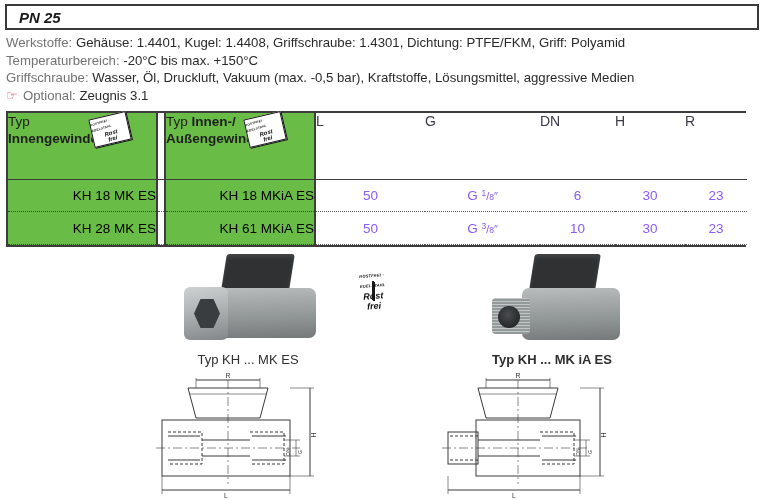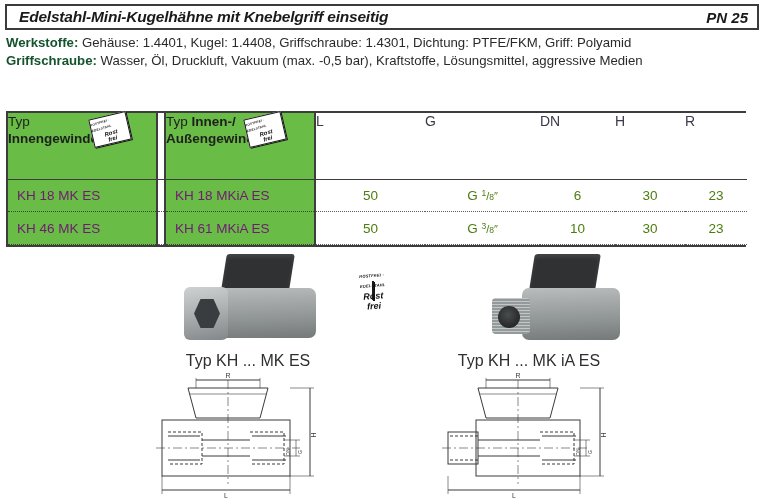--- a/index.html
+++ b/index.html
@@ -29,21 +29,21 @@
     font-size:15px;font-weight:bold;font-style:italic;color:#1a1a1a;
   }
 
   
   .specs{
     position:absolute;left:6px;top:34px;width:756px;
   }
   .spec-line{
     font-size:13.2px;line-height:17.5px;white-space:nowrap;color:#2a2a2a;
   }
-  .spec-key{font-weight:bold;color:#14532d;}
+  .spec-key{font-weight:normal;color:#737373;}
   .hand-icon{
     display:inline-block;color:#d9536f;font-size:13px;width:17px;
     vertical-align:baseline;
   }
 
   
   .table-wrap{
     position:absolute;left:6px;top:111px;width:740px;height:136px;
     border-top:2px solid #3d3d3d;
     border-bottom:2px solid #3d3d3d;
@@ -74,24 +74,24 @@
   }
   .hdr-green .l1{font-weight:normal;}
   .hdr-green .l2{font-weight:bold;display:block;}
   .hdr-green .l1b{font-weight:bold;}
   .hdr-plain{
     text-align:center;vertical-align:bottom;
     font-size:14px;color:#3a3a4a;padding-bottom:3px;
   }
 
   .data-row td{
-    height:22px;font-size:13.5px;color:#4d7c0f;
+    height:22px;font-size:13.5px;color:#8b5cf6;
   }
   .data-row td.green-cell{
-    padding-left:9px;text-align:left;color:#701a75;
+    padding-left:9px;text-align:right;color:#000000;
   }
   .data-row td.num{text-align:center;}
   .data-row.sep td{border-bottom:1px dotted #5a5a5a;}
   .data-row.sep td.green-cell{border-bottom:1px dotted #2f4f24;}
 
   .frac{font-size:11px;}
   .frac sup{font-size:8.5px;vertical-align:0.45em;}
   .frac sub{font-size:8.5px;vertical-align:-0.05em;}
 
   
@@ -108,21 +108,21 @@
     color:#111;transform:rotate(-4deg);
   }
   .rost-badge .rb-top{font-size:3.2px;letter-spacing:0.2px;}
   .hdr-badge-1{left:83px;top:2px;}
   .hdr-badge-2{left:80px;top:2px;}
 
   
   .photo-area{position:absolute;left:0;top:250px;width:768px;height:122px;}
   .ph-caption{
     position:absolute;text-align:center;width:200px;
-    font-size:16px;color:#2f2f2f;white-space:nowrap;
+    font-size:13px;color:#2f2f2f;white-space:nowrap;
   }
 
   
   .valve{position:absolute;}
   .v-body{
     position:absolute;border-radius:7px;
     background:linear-gradient(178deg,#b9bdbd 0%,#a7abab 26%,#8f9494 62%,#76797a 100%);
   }
   .v-handle{
     position:absolute;background:#2f3133;
@@ -155,30 +155,35 @@
   .mid-badge .rb-top{font-size:4px;}
 
   
   .drawings{position:absolute;left:0;top:372px;width:768px;height:128px;}
   svg{display:block;}
 </style>
 </head>
 <body>
 
 <div class="title-bar">
-  <span class="title-text">Edelstahl-Mini-Kugelhähne mit Knebelgriff einseitig</span>
   <span class="title-pn">PN 25</span>
 </div>
 
 <div class="specs">
   <div class="spec-line">
     <span class="spec-key">Werkstoffe:</span><span> Gehäuse: 1.4401, Kugel: 1.4408, Griffschraube: 1.4301, Dichtung: PTFE/FKM, Griff: Polyamid</span>
   </div>
   <div class="spec-line">
+    <span class="spec-key">Temperaturbereich:</span><span> -20°C bis max. +150°C</span>
+  </div>
+  <div class="spec-line">
     <span class="spec-key">Griffschraube:</span><span> Wasser, Öl, Druckluft, Vakuum (max. -0,5 bar), Kraftstoffe, Lösungsmittel, aggressive Medien</span>
+  </div>
+  <div class="spec-line">
+    <span class="hand-icon">☞</span><span class="spec-key">Optional:</span><span> Zeugnis 3.1</span>
   </div>
 </div>
 
 <div class="table-wrap">
   <table class="spec-table">
     <colgroup>
       <col style="width:150px">
       <col style="width:8px">
       <col style="width:150px">
       <col style="width:110px">
@@ -228,21 +233,21 @@
         <span>G</span>
         <span class="frac"><sup>1</sup>/<sub>8</sub><span>″</span></span>
       </td>
       <td class="num">6</td>
       <td class="num">30</td>
       <td class="num">23</td>
     </tr>
 
 
     <tr class="data-row sep">
-      <td class="col-green green-cell">KH 46 MK ES</td>
+      <td class="col-green green-cell">KH 28 MK ES</td>
       <td></td>
       <td class="col-green green-cell">KH 61 MKiA ES</td>
       <td class="num">50</td>
       <td class="num">
         <span>G</span>
         <span class="frac"><sup>3</sup>/<sub>8</sub><span>″</span></span>
       </td>
       <td class="num">10</td>
       <td class="num">30</td>
       <td class="num">23</td>
@@ -271,21 +276,21 @@
       </span>
     </span>
   </div>
 
   <div class="valve" style="left:490px;top:4px;width:140px;height:92px;">
     <div class="v-handle skew" style="left:42px;top:0px;width:66px;height:36px;"></div>
     <div class="v-body" style="left:32px;top:34px;width:98px;height:52px;"></div>
     <div class="v-male" style="left:2px;top:44px;width:38px;height:36px;"></div>
     <div class="v-bore" style="left:8px;top:52px;width:22px;height:22px;"></div>
   </div>
-  <div class="ph-caption" style="left:429px;top:102px;">Typ KH ... MK iA ES</div>
+  <div class="ph-caption" style="left:452px;top:102px;font-weight:bold;">Typ KH ... MK iA ES</div>
 </div>
 
 <div class="drawings">
 
   <svg width="220" height="128" viewBox="0 0 220 128" style="position:absolute;left:150px;top:0;">
     <g fill="none" stroke="#3a3a3a" stroke-width="1">
 
       <path d="M38 16 L118 16 L110 46 L46 46 Z"></path>
       <path d="M40 22 L116 22" stroke-width="0.6"></path>
 

